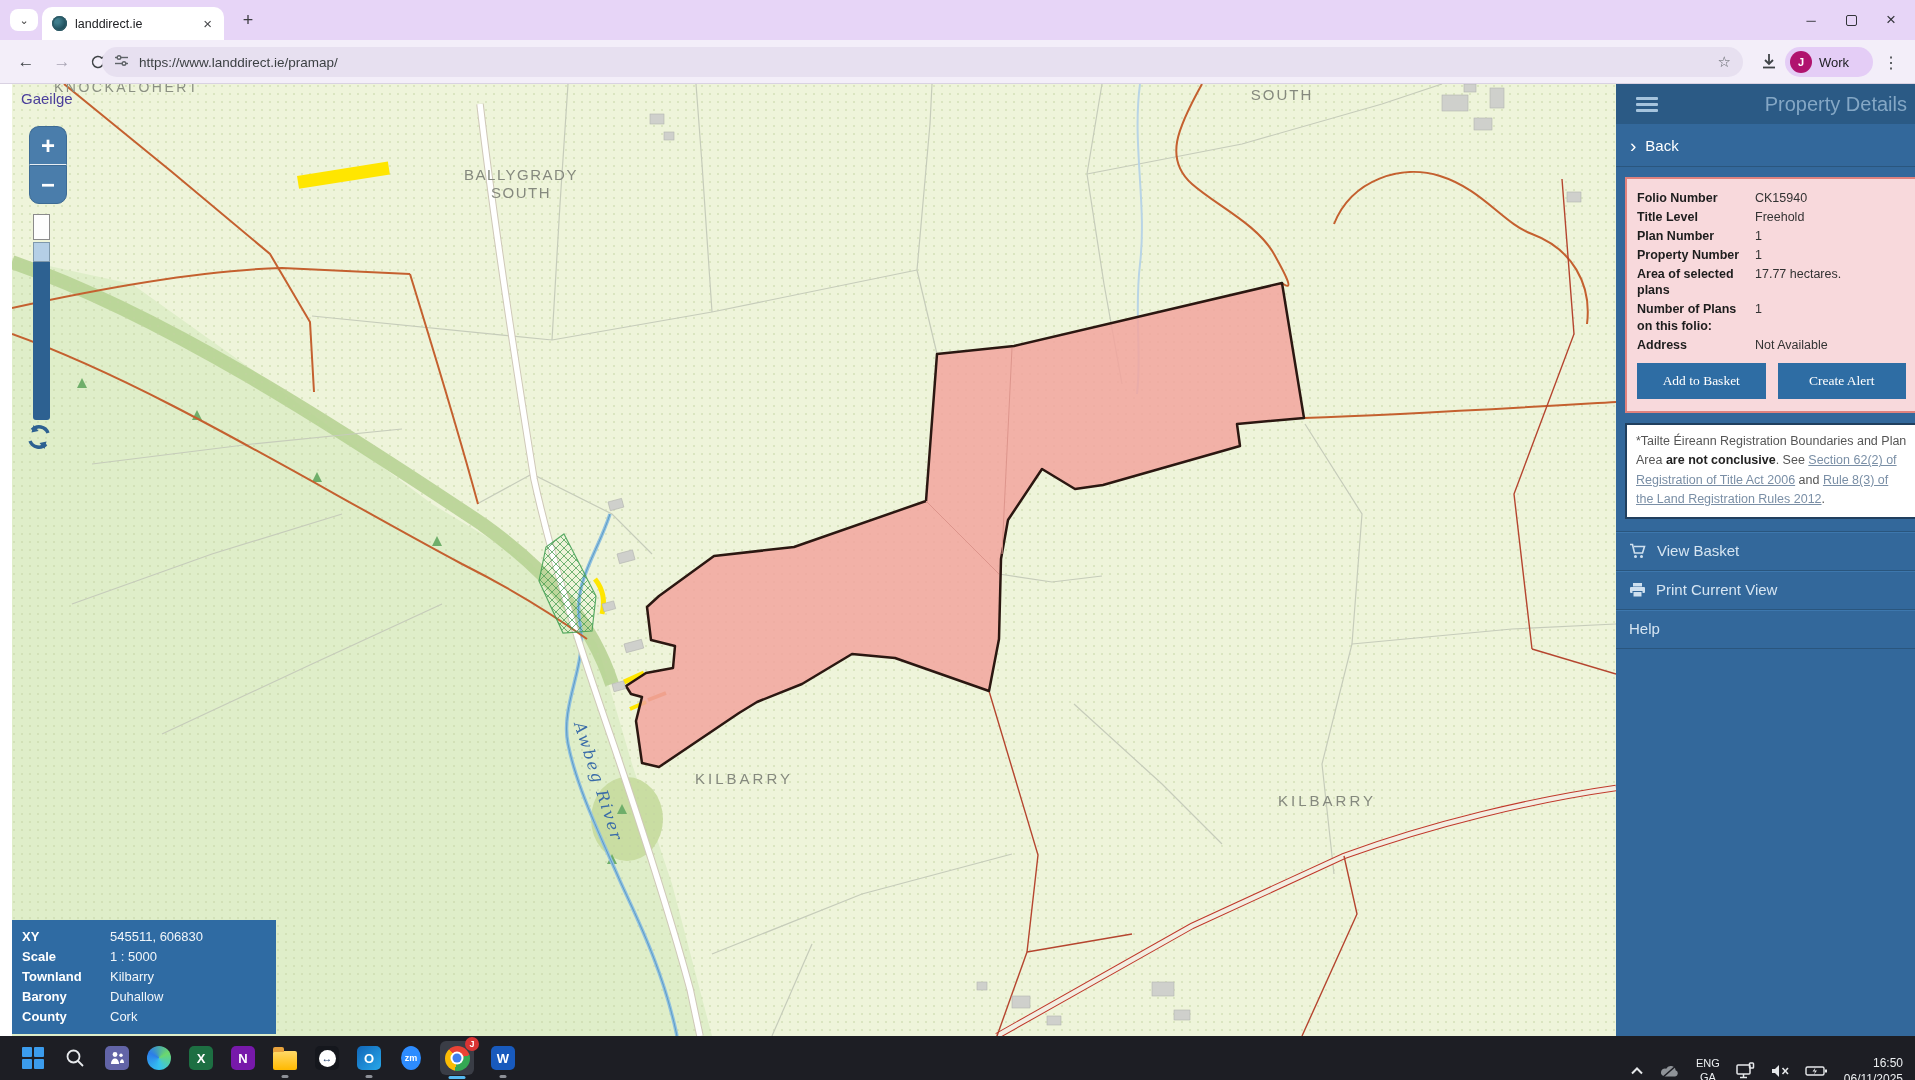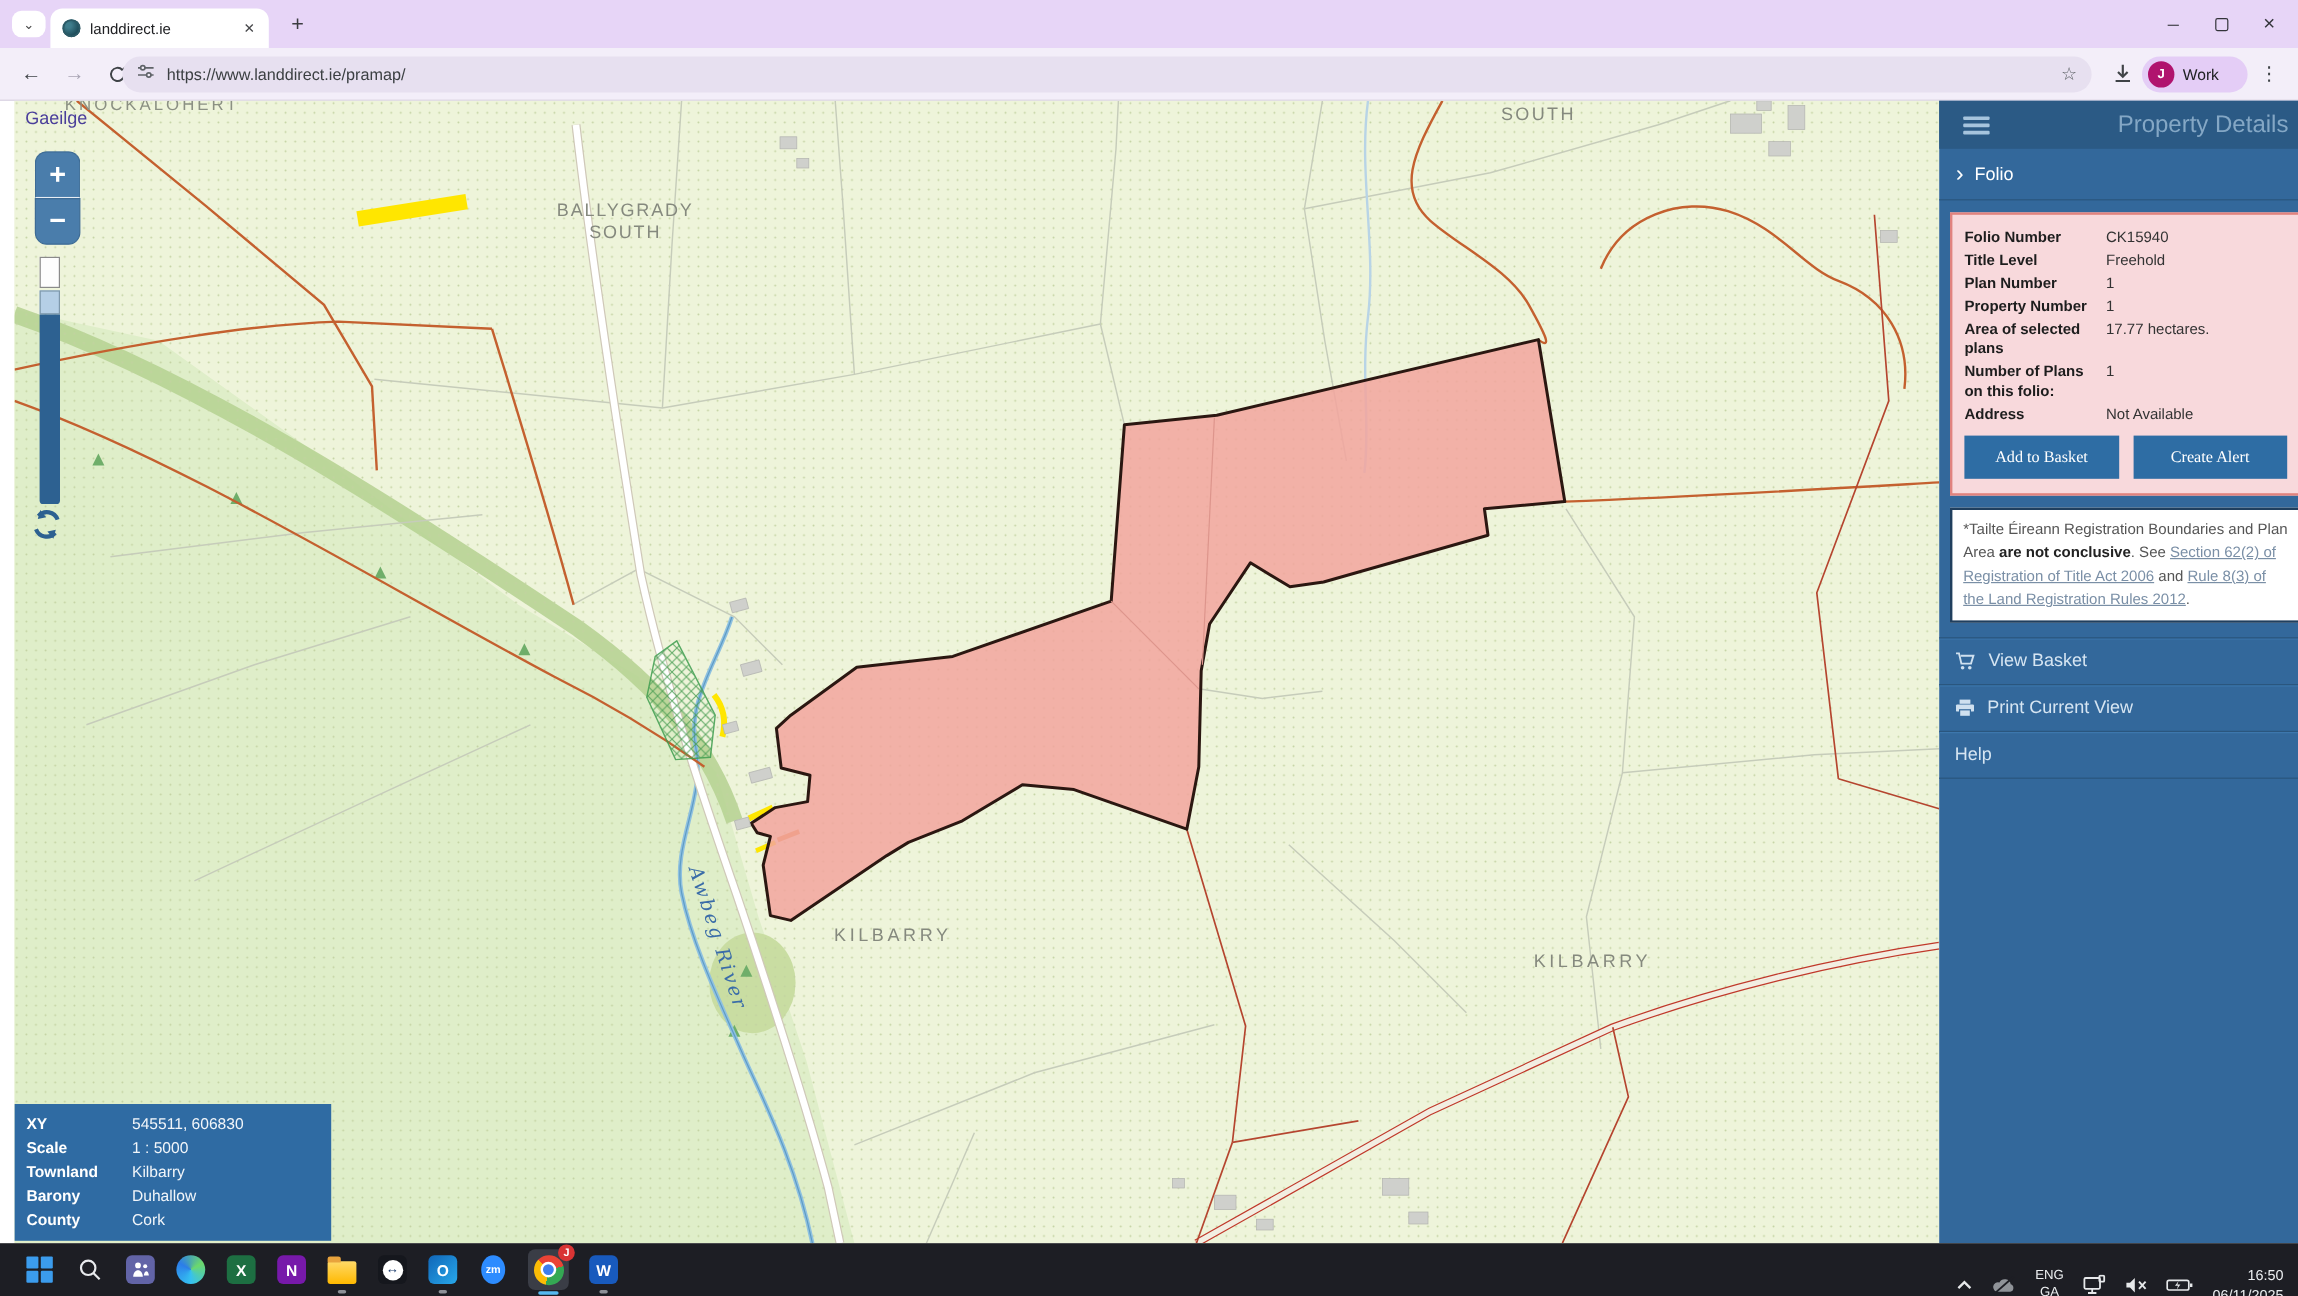--- a/index.html
+++ b/index.html
@@ -368,21 +368,21 @@
       <div class="sb-header">
         <div class="hamburger">
             <span></span>
             <span></span>
             <span></span>
           </div>
         <div class="sb-title">Property Details</div>
       </div>
       <div class="back-row">
         <span class="back-chevron">›</span>
-        <span>Folio</span>
+        <span>Back</span>
       </div>
 
       <div class="pink">
         <div class="prow">
           <span class="plabel">Folio Number</span>
           <span class="pval">CK15940</span>
         </div>
         <div class="prow">
           <span class="plabel">Title Level</span>
           <span class="pval">Freehold</span>

